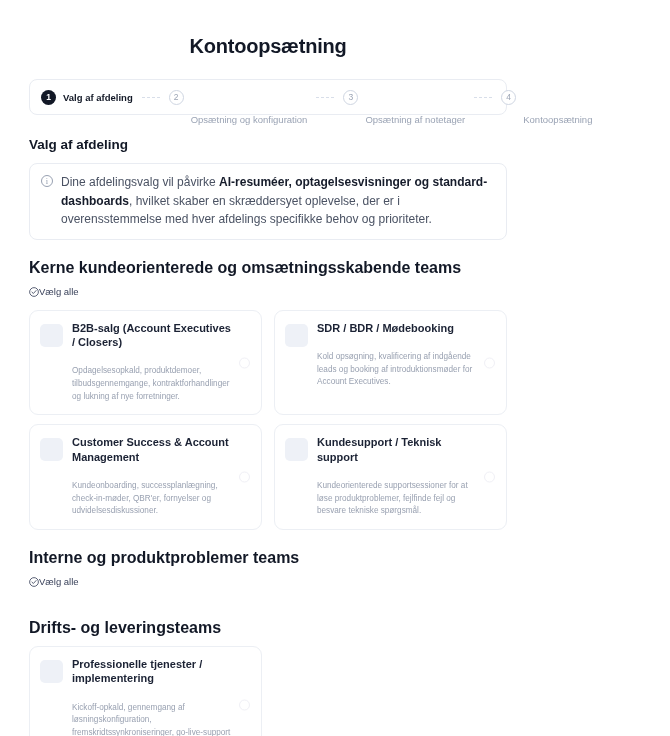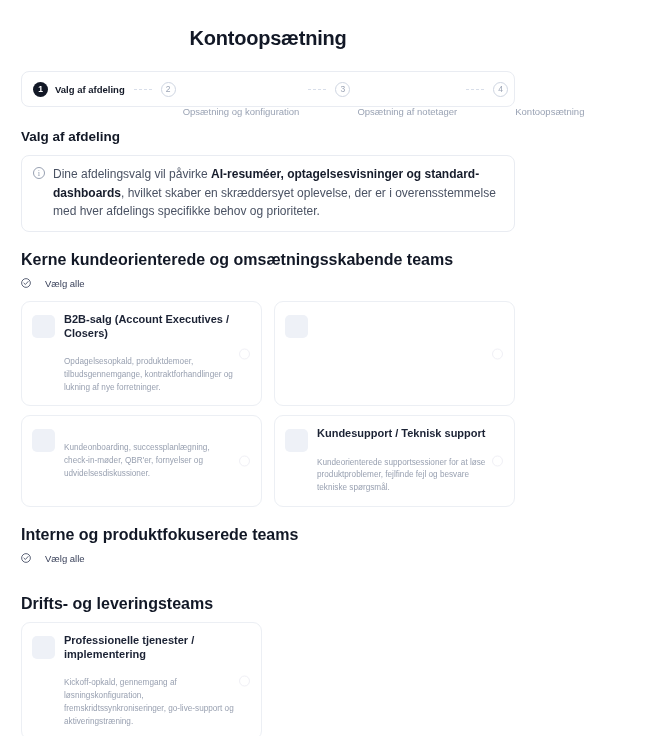--- a/index.html
+++ b/index.html
@@ -9,21 +9,21 @@
     background: #ffffff;
     font-family: "Liberation Sans", sans-serif;
     color: #1e2433;
     overflow: hidden;
   }
   .page {
     width: 536px;
     height: 736px;
     position: relative;
     background: #ffffff;
-    padding: 0;
+    padding: 8px;
   }
 
   
   .page-title {
     text-align: center;
     font-size: 20px;
     font-weight: bold;
     color: #121826;
     letter-spacing: -0.2px;
     padding-top: 27px;
@@ -119,22 +119,22 @@
 
   
   .group-title {
     font-size: 16px;
     font-weight: bold;
     color: #121826;
     margin: 19px 21px 0 21px;
   }
   .select-all {
     display: inline-flex;
-    align-items: flex-start;
-    gap: 14px;
+    align-items: flex-end;
+    gap: 0;
     margin: 9px 21px 0 21px;
     font-size: 9.5px;
     color: #3a4considered;
     color: #39415a;
     cursor: pointer;
   }
   .select-all .check-circle {
     width: 10px; height: 10px;
     flex: 0 0 auto;
     display: block;
@@ -240,38 +240,43 @@
         <div class="card">
           <div class="card-icon"></div>
           <div class="card-body">
             <div class="card-title">B2B-salg (Account Executives / Closers)</div>
             <div class="card-desc">Opdagelsesopkald, produktdemoer, tilbudsgennemgange, kontraktforhandlinger og lukning af nye forretninger.</div>
           </div>
           <div class="card-radio"></div>
         </div>
         <div class="card">
           <div class="card-icon"></div>
-          <div class="card-radio"></div>
-        </div>
-        <div class="card">
-          <div class="card-icon"></div>
-          <div class="card-body">
+          <div class="card-body">
+            <div class="card-title">SDR / BDR / Mødebooking</div>
+            <div class="card-desc">Kold opsøgning, kvalificering af indgående leads og booking af introduktionsmøder for Account Executives.</div>
+          </div>
+          <div class="card-radio"></div>
+        </div>
+        <div class="card">
+          <div class="card-icon"></div>
+          <div class="card-body">
+            <div class="card-title">Customer Success &amp; Account Management</div>
             <div class="card-desc">Kundeonboarding, successplanlægning, check-in-møder, QBR'er, fornyelser og udvidelsesdiskussioner.</div>
           </div>
           <div class="card-radio"></div>
         </div>
         <div class="card">
           <div class="card-icon"></div>
           <div class="card-body">
             <div class="card-title">Kundesupport / Teknisk support</div>
             <div class="card-desc">Kundeorienterede supportsessioner for at løse produktproblemer, fejlfinde fejl og besvare tekniske spørgsmål.</div>
           </div>
           <div class="card-radio"></div>
         </div>
-      </div><div class="group-title">Interne og produktfokuserede teams</div><div class="select-all">
+      </div><div class="group-title">Interne og produktproblemer teams</div><div class="select-all">
         <svg class="check-circle" viewBox="0 0 16 16">
           <circle cx="8" cy="8" r="7" fill="none" stroke="#39415a" stroke-width="1.3"></circle>
           <path d="M4.7 8.2 L7 10.4 L11.4 5.6" fill="none" stroke="#39415a" stroke-width="1.3" stroke-linecap="round" stroke-linejoin="round"></path>
         </svg>
         <span>Vælg alle</span>
       </div><div class="card-grid">
       </div><div class="group-title">Drifts- og leveringsteams</div><div class="card-grid">
         <div class="card">
           <div class="card-icon"></div>
           <div class="card-body">

